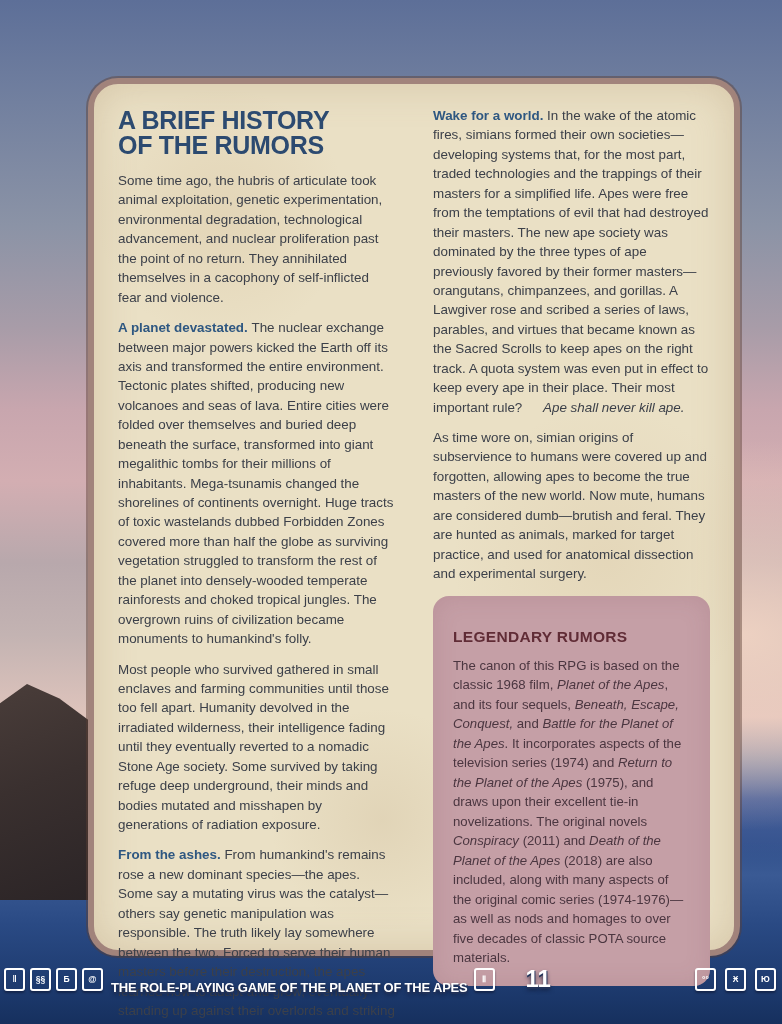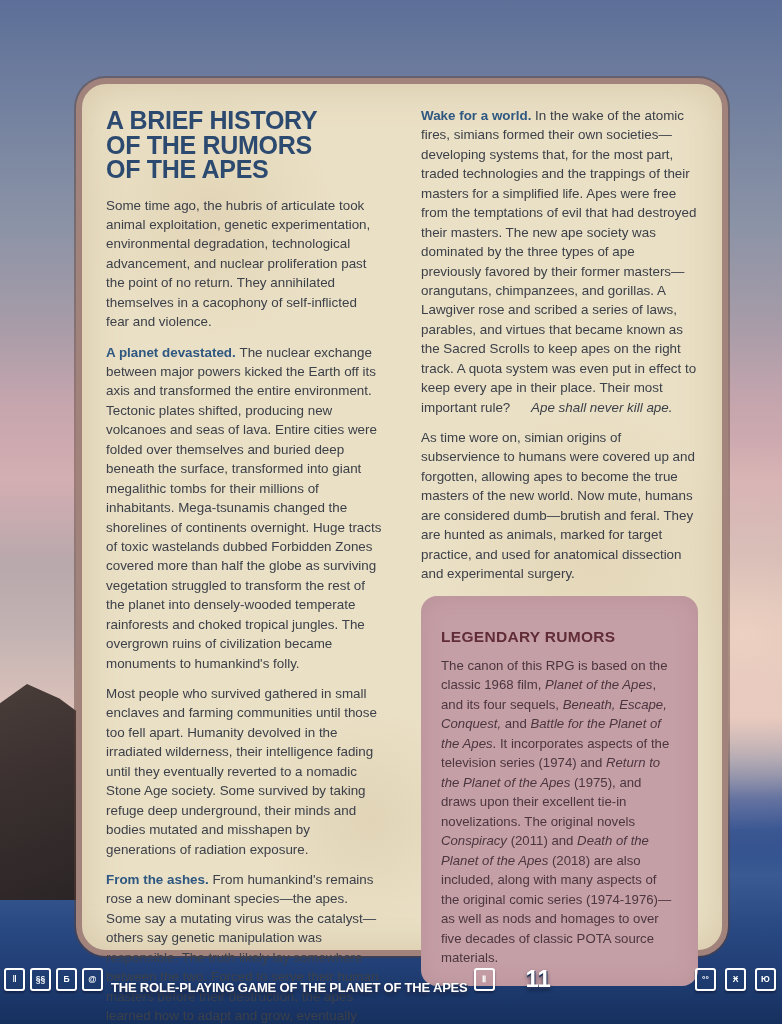--- a/index.html
+++ b/index.html
@@ -33,21 +33,21 @@
   }
   
   .header-banner{
     position:absolute;top:38px;left:88px;width:624px;
     text-align:right;color:#ffffff;font-weight:800;font-size:21px;letter-spacing:.5px;
     text-shadow:0 2px 0 #2c3c66, 1px 1px 0 #2c3c66, -1px 1px 0 #2c3c66, 0 3px 4px rgba(20,30,60,.8);
     margin-top:40px;
   }
   
   .panel{
-    position:absolute;left:76px;top:78px;width:652px;height:878px;box-sizing:border-box;
+    position:absolute;left:88px;top:78px;width:652px;height:878px;box-sizing:border-box;
     background:
       radial-gradient(circle 180px at 20% 15%, rgba(193,162,118,.18), rgba(193,162,118,0) 70%),
       radial-gradient(circle 220px at 80% 55%, rgba(193,162,118,.15), rgba(193,162,118,0) 70%),
       radial-gradient(circle 160px at 45% 85%, rgba(170,140,100,.14), rgba(170,140,100,0) 70%),
       #eae0c5;
     border:6px solid #a1837b;border-radius:30px;
     box-shadow:0 0 0 2px rgba(92,62,52,.45), inset 0 0 40px rgba(150,120,80,.25);
     padding:22px 24px 18px 24px;
   }
   .columns{display:flex;gap:38px;height:100%;}
@@ -102,21 +102,20 @@
 <div class="bg-rock"></div>
 
 <div class="header-banner">A PLANET WHERE APES EVOLVED FROM MEN</div>
 
 <div class="panel">
   <div class="columns">
     <div class="col">
       <h1 class="article-title">
         <span>A BRIEF HISTORY</span>
         <span>OF THE RUMORS</span>
-        <span>OF THE APES</span>
       </h1>
       <div>
           <p class="para"><span>Some time ago, the hubris of articulate took animal exploitation, genetic experimentation, environmental degradation, technological advancement, and nuclear proliferation past the point of no return. They annihilated themselves in a cacophony of self-inflicted fear and violence.</span></p>
           <p class="para"><strong class="lead">A planet devastated. </strong><span>The nuclear exchange between major powers kicked the Earth off its axis and transformed the entire environment. Tectonic plates shifted, producing new volcanoes and seas of lava. Entire cities were folded over themselves and buried deep beneath the surface, transformed into giant megalithic tombs for their millions of inhabitants. Mega-tsunamis changed the shorelines of continents overnight. Huge tracts of toxic wastelands dubbed Forbidden Zones covered more than half the globe as surviving vegetation struggled to transform the rest of the planet into densely-wooded temperate rainforests and choked tropical jungles. The overgrown ruins of civilization became monuments to humankind's folly.</span></p>
           <p class="para"><span>Most people who survived gathered in small enclaves and farming communities until those too fell apart. Humanity devolved in the irradiated wilderness, their intelligence fading until they eventually reverted to a nomadic Stone Age society. Some survived by taking refuge deep underground, their minds and bodies mutated and misshapen by generations of radiation exposure.</span></p>
           <p class="para"><strong class="lead">From the ashes. </strong><span>From humankind's remains rose a new dominant species—the apes. Some say a mutating virus was the catalyst—others say genetic manipulation was responsible. The truth likely lay somewhere between the two. Forced to serve their human masters before their destruction, the apes learned how to adapt and grow, eventually standing up against their overlords and striking back.</span></p>
         </div>
     </div>
     <div class="col">
       <div>

